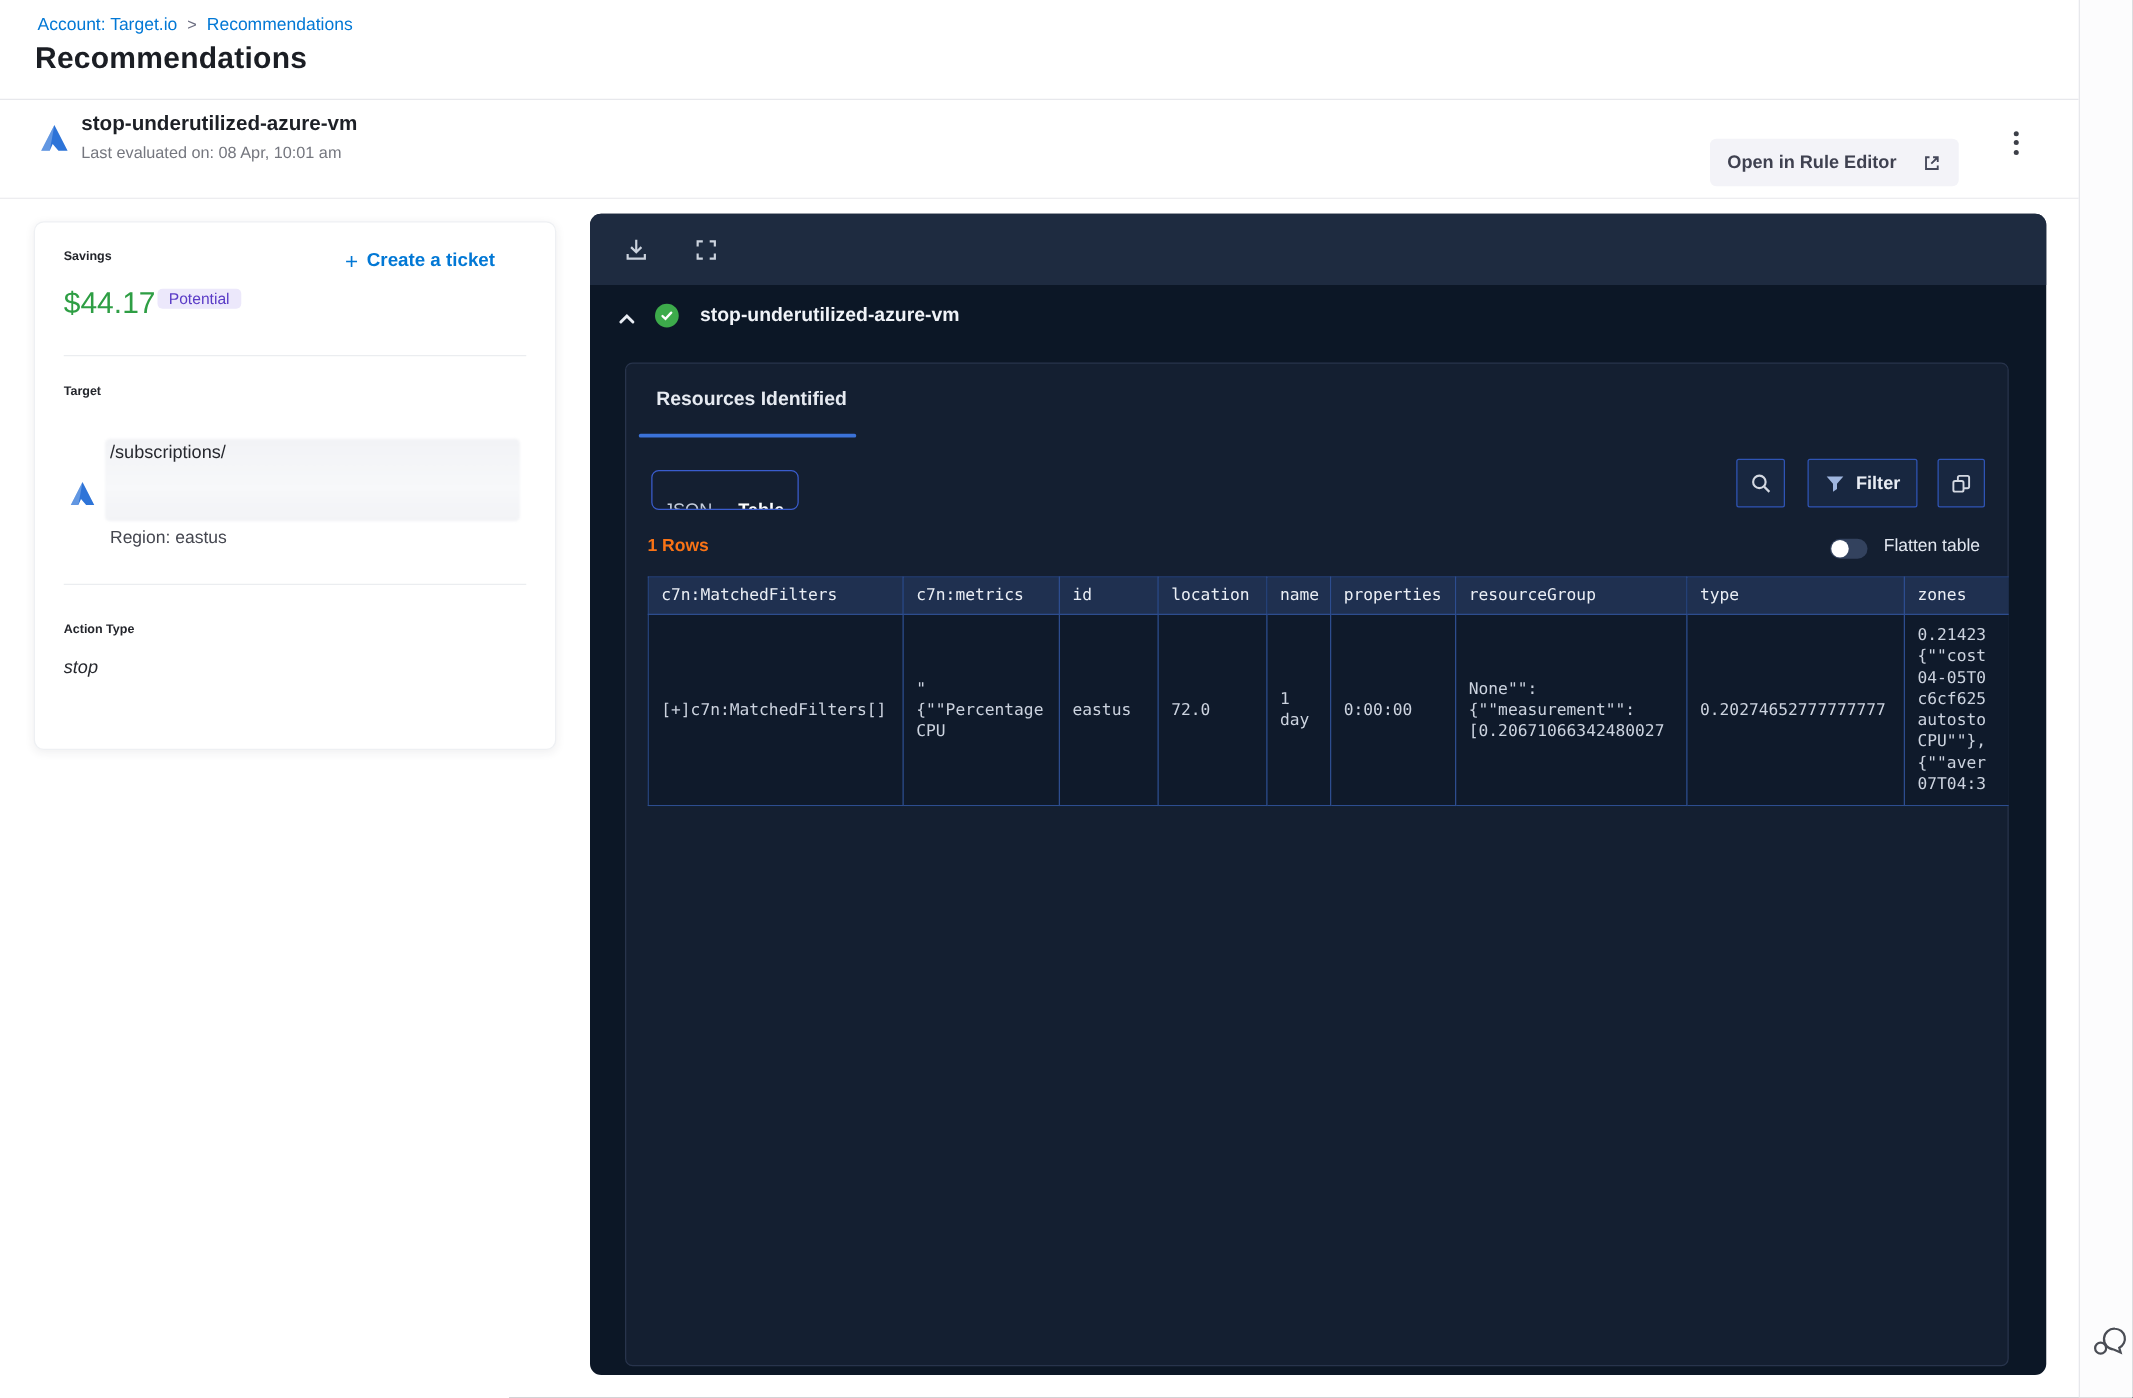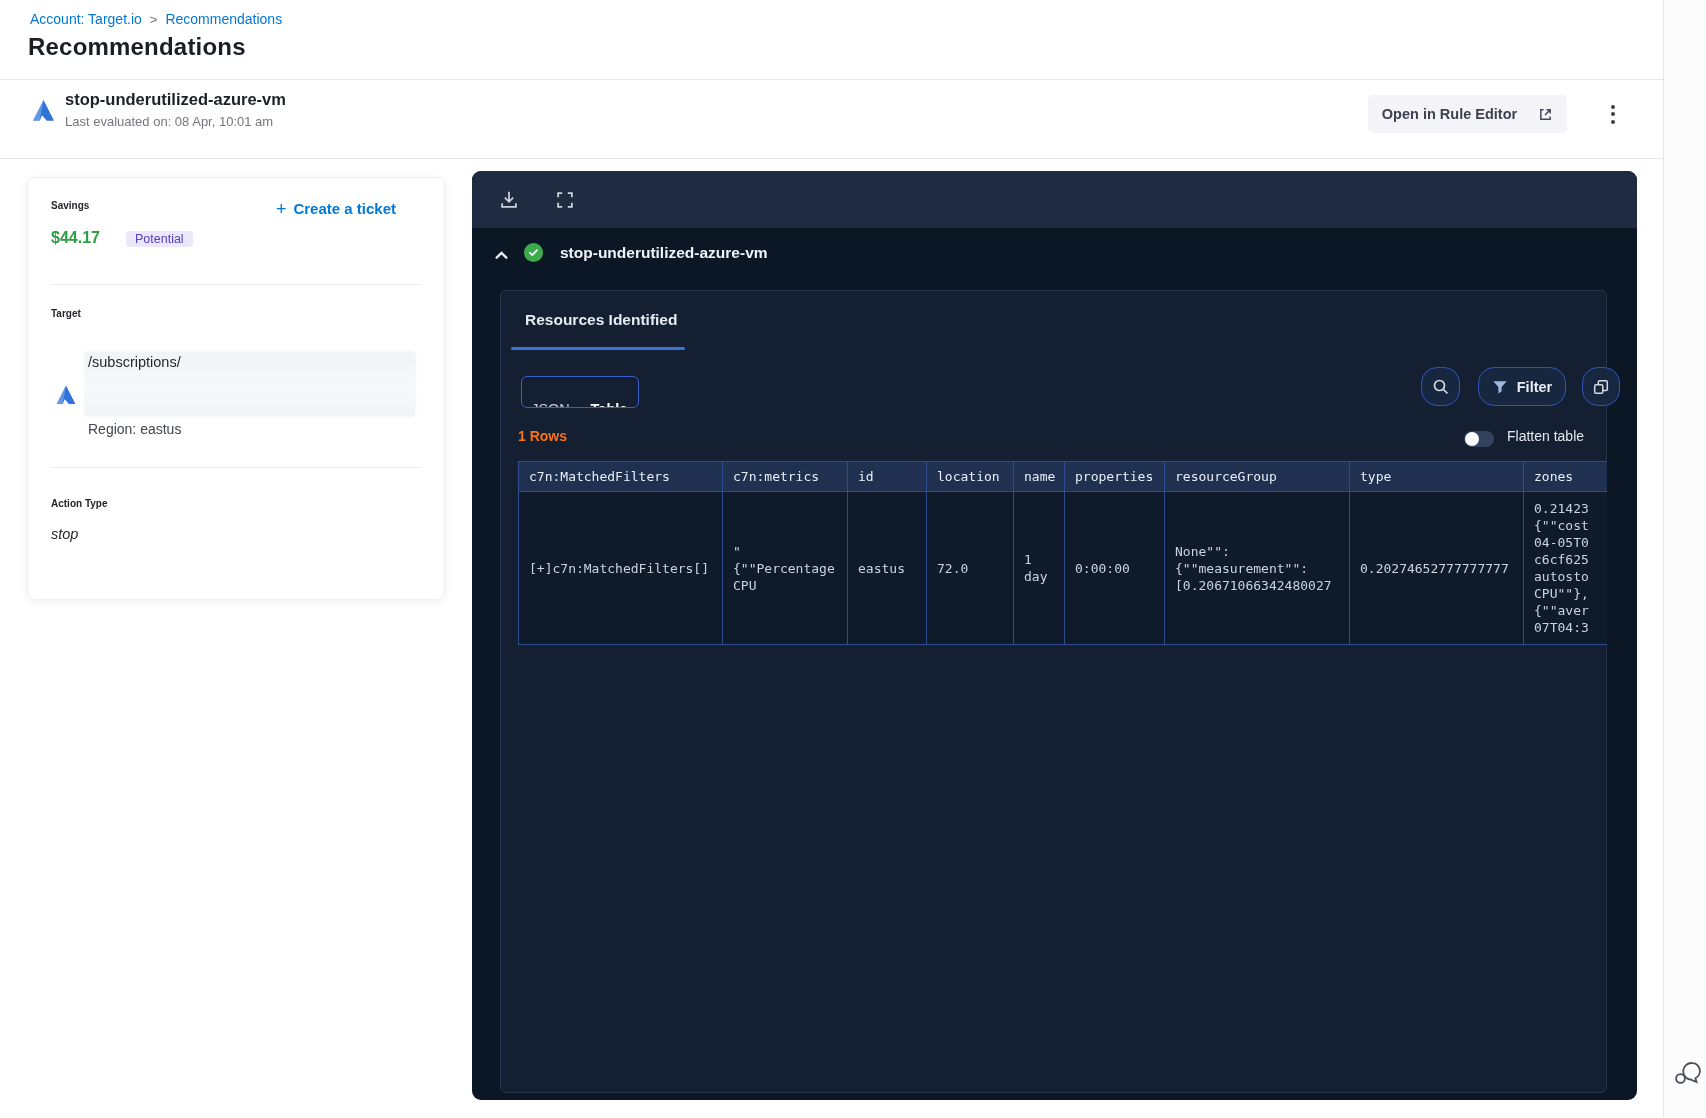--- a/index.html
+++ b/index.html
@@ -15,37 +15,37 @@
 
   .hline { position:absolute; left:0; height:1px; background:#e7e8ec; width:1663px; }
   .hline.top { top:79px; }
   .hline.bottom { top:158px; }
 
   
   .rec-header { position:absolute; left:0; top:80px; width:1663px; height:78px; background:#fff; }
   .azure-logo { position:absolute; left:30px; top:17px; width:27px; height:27px; }
   .rec-title { position:absolute; left:65px; top:10px; font-size:16.5px; font-weight:700; color:#1d2026; }
   .rec-sub { position:absolute; left:65px; top:34px; font-size:13px; color:#75777f; }
-  .rule-editor-btn { position:absolute; left:1368px; top:15px; width:199px; height:38px; background:#f3f3f8;
+  .rule-editor-btn { position:absolute; left:1368px; top:31px; width:199px; height:38px; background:#f3f3f8;
     border:none; border-radius:5px; font-size:14.5px; font-weight:700; color:#3f4150;
     display:flex; align-items:center; justify-content:center; gap:21px; cursor:pointer;
     font-family:"Liberation Sans","DejaVu Sans",sans-serif; }
   .kebab { position:absolute; left:1601px; top:15px; width:24px; height:38px; display:flex; flex-direction:column;
     align-items:center; justify-content:center; gap:3.5px; cursor:pointer; }
   .kebab i { width:4px; height:4px; border-radius:50%; background:#3d4049; }
 
   
   .left-card { position:absolute; left:27px; top:177px; width:418px; height:423px; background:#fff;
     border:1px solid #eef0f3; border-radius:8px; box-shadow:0 2px 8px rgba(40,41,61,.07); }
   .lc-label { font-size:10px; font-weight:700; color:#24262c; }
   .lc-savings-label { position:absolute; left:23px; top:22px; }
   .create-ticket { position:absolute; right:48px; top:22px; color:#0278d5; font-size:15px; font-weight:700;
     display:flex; align-items:center; gap:7px; cursor:pointer; }
   .create-ticket .plus { font-size:18px; font-weight:400; line-height:14px; }
-  .savings-amount { position:absolute; left:23px; top:51px; font-size:16px; font-weight:700; color:#2e9e44; }
+  .savings-amount { position:absolute; left:23px; top:51px; font-size:24px; font-weight:400; color:#2e9e44; }
   .badge-potential { position:absolute; left:98px; top:53px; background:#ece8fb; color:#5a3bc6; font-size:12.5px;
     font-weight:400; padding:1px 9px; border-radius:4px; }
   .lc-div { position:absolute; left:23px; right:23px; height:1px; background:#ebedf0; }
   .lc-div.d1 { top:106px; } .lc-div.d2 { top:289px; }
   .lc-target-label { position:absolute; left:23px; top:130px; }
   .target-redact { position:absolute; left:56px; top:173px; width:332px; height:66px; border-radius:4px;
     background:linear-gradient(180deg,#f2f3f6 0%,#f7f8fa 60%,#f2f3f6 100%); filter:blur(1px); }
   .target-path { position:absolute; left:60px; top:176px; font-size:14.5px; color:#26282e; }
   .target-azure { position:absolute; left:26px; top:205px; width:24px; height:24px; }
   .target-region { position:absolute; left:60px; top:243px; font-size:14px; color:#44464f; }
@@ -67,22 +67,22 @@
     border:1px solid #28344c; border-radius:6px; }
   .tab-label { position:absolute; left:24px; top:20px; font-size:15.5px; font-weight:700; color:#e6eaf1; cursor:pointer; }
   .tab-underline { position:absolute; left:10px; top:56px; width:174px; height:3px; background:#3b72d8; border-radius:2px; }
 
   .seg { position:absolute; left:20px; top:85px; height:32px; display:flex; border:1.5px solid #3a5ccd; border-radius:6px;
     overflow:hidden; }
   .seg .opt { width:58px; display:flex; align-items:center; justify-content:center; font-size:14.5px; cursor:pointer;margin-top:32px; }
   .seg .opt.json { color:#c4ccdb; border-right:1.5px solid #3a5ccd; background:transparent; }
   .seg .opt.table { color:#fff; font-weight:700; background:#24395f; }
 
-  .icon-btn { position:absolute; top:76px; height:39px; background:#182740; border:1.5px solid #2f54b5; border-radius:16px;
-    display:flex; align-items:center; justify-content:center; cursor:pointer;margin-left:32px; }
+  .icon-btn { position:absolute; top:76px; height:39px; background:#182740; border:1.5px solid #2f54b5; border-radius:2px;
+    display:flex; align-items:center; justify-content:center; cursor:pointer; }
   .btn-search { left:888px; width:39px; }
   .btn-filter { left:945px; width:88px; gap:9px; }
   .btn-copy { left:1049px; width:38px; }
   .btn-filter .flabel { color:#e9edf4; font-size:14.5px; font-weight:700; }
 
   .rows-count { position:absolute; left:17px; top:137px; font-size:14px; font-weight:700; color:#f97316; }
   .flatten-toggle { position:absolute; left:963px; top:140px; width:30px; height:16px; border-radius:9px; background:#33425e; cursor:pointer; }
   .flatten-toggle .knob { position:absolute; left:1px; top:1px; width:14px; height:14px; border-radius:50%; background:#fff; }
   .flatten-label { position:absolute; left:1006px; top:137px; font-size:14px; color:#e2e7f0; }
 

